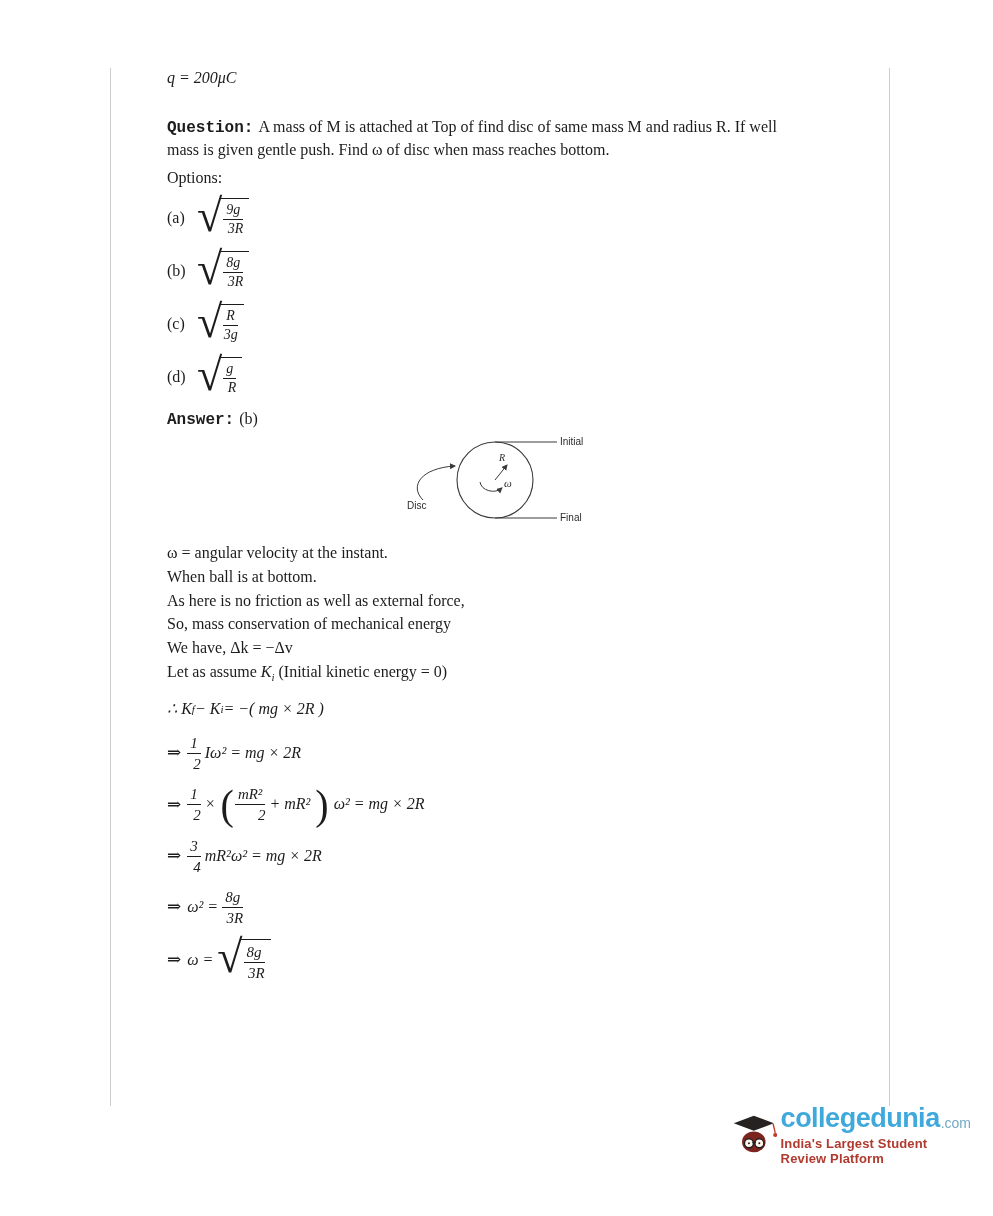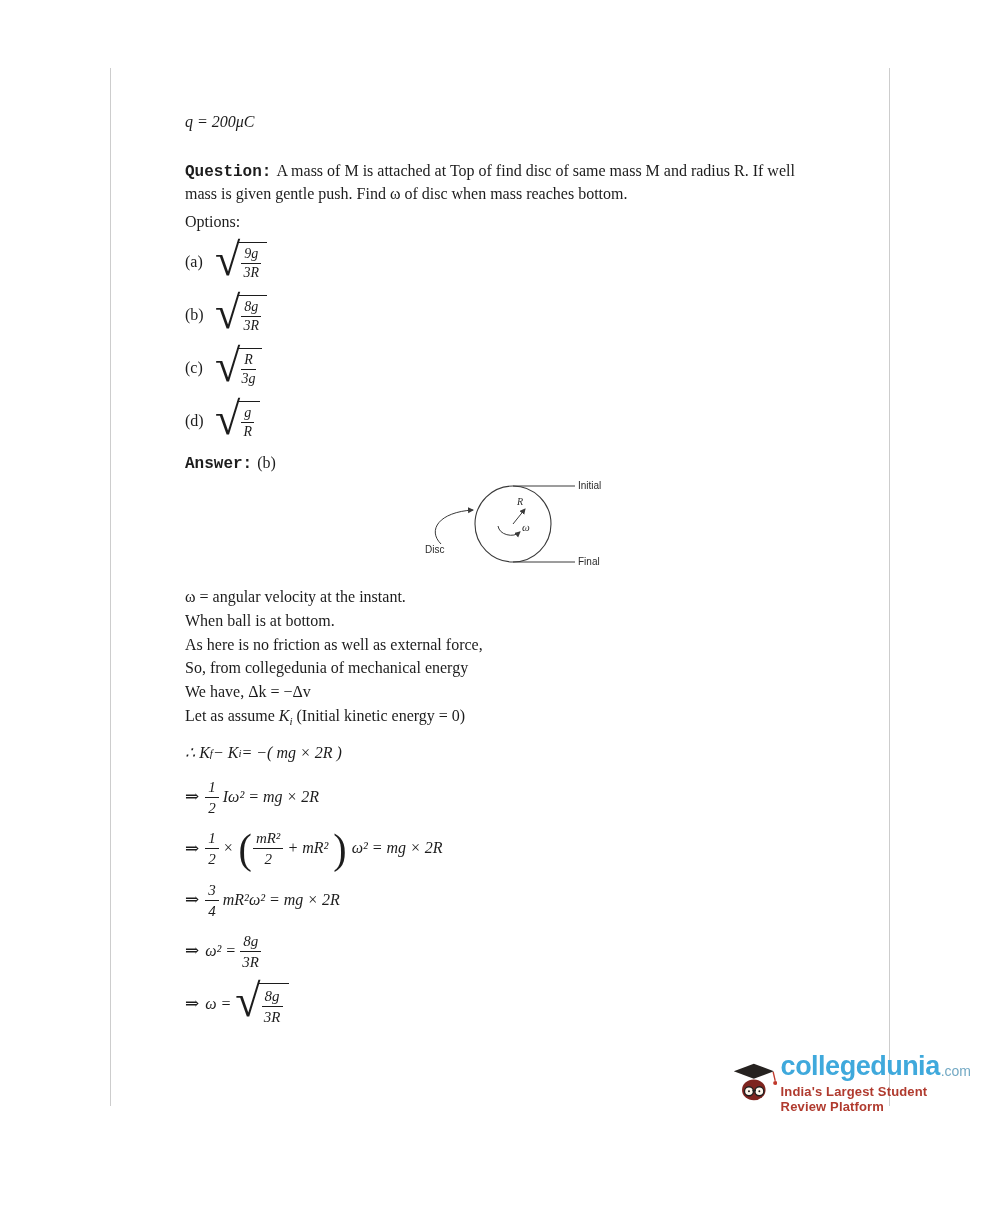--- a/index.html
+++ b/index.html
@@ -5,34 +5,34 @@
   html,body{margin:0;padding:0;}
   body{
     width:993px;height:1216px;position:relative;background:#ffffff;
     font-family:"Liberation Serif","DejaVu Serif",serif;color:#1c1c1c;
     overflow:hidden;
   }
   .border-line{position:absolute;top:68px;width:1px;height:1038px;background:#cdcdcd;}
   .border-left{left:110px;}
   .border-right{left:889px;}
 
-  .content{position:absolute;left:185px;top:65px;width:680px;font-size:16px;line-height:1.42;margin-top:44px;}
+  .content{position:absolute;left:167px;top:65px;width:680px;font-size:16px;line-height:1.42;}
 
   .top-expr{font-style:italic;margin:2px 0 26px 0;}
 
   .bold{font-weight:bold;margin-right:5px;font-family:Liberation Mono, monospace;}
   .para{margin:0 0 5px 0;}
 
   .options-label{font-weight:normal;margin:2px 0 4px 0;}
 
   .option-row{display:flex;align-items:center;margin:5px 0 7px 0;min-height:46px;}
   .opt-label{width:30px;flex:none;}
 
   
-  .frac{display:inline-flex;flex-direction:column;align-items:center;
+  .frac{display:inline-flex;flex-direction:column;align-items:flex-end;
         font-style:italic;font-size:14px;line-height:1.2;vertical-align:middle;}
   .frac .num{border-bottom:1px solid #1c1c1c;padding:0 3px 1px 3px;}
   .frac .den{padding-top:1px;}
 
   
   .sqrt{display:inline-flex;align-items:flex-start;}
   .sqrt .radical{font-style:normal;font-size:46px;line-height:0.92;margin:-3px -3px 0 0;font-weight:400;}
   .sqrt .radicand{border-top:1.4px solid #1c1c1c;padding:3px 6px 0 4px;}
 
   .answer-row{margin:8px 0 2px 0;}
@@ -45,21 +45,21 @@
   sub{font-size:11px;font-style:italic;}
 
   .eq-row{display:flex;align-items:center;margin:12px 0;font-style:italic;min-height:24px;}
   .eq-row .arrow{font-style:normal;margin-right:6px;font-size:17px;}
   .eq-row .gap{margin:0 4px;}
   .big-paren{font-style:normal;font-size:40px;line-height:1;display:inline-block;
              transform:scaleY(1.05);font-weight:400;margin:0 1px;}
   .eq-frac{font-size:15px;}
 
   
-  .logo{position:absolute;left:731px;top:1052px;width:240px;display:flex;align-items:center;}
+  .logo{position:absolute;left:731px;top:1104px;width:240px;display:flex;align-items:center;}
   .logo-text{display:flex;flex-direction:column;margin-left:4px;}
   .brand-row{display:flex;align-items:flex-end;line-height:1;}
   .brand{font-family:"Liberation Sans","DejaVu Sans",sans-serif;font-weight:bold;
          font-size:27px;color:#3fa9dc;letter-spacing:-0.5px;}
   .brand-domain{font-family:"Liberation Sans","DejaVu Sans",sans-serif;font-size:14px;
                 color:#73a9c4;margin-left:1px;padding-bottom:2px;}
   .tagline{font-family:"Liberation Sans","DejaVu Sans",sans-serif;font-size:13px;
            font-weight:bold;color:#b03a2e;margin-top:4px;letter-spacing:0.15px;}
 
   svg text{font-family:"Liberation Sans","DejaVu Sans",sans-serif;}
@@ -156,21 +156,21 @@
       <line x1="88" y1="46" x2="100" y2="31" stroke="#3a3a3a" stroke-width="1" marker-end="url(#arrh)"></line>
       <text x="92" y="27" font-size="10" class="serif-i" fill="#2b2b2b">R</text>
       <path d="M 73,48 a 13,11 0 0 0 22,6" fill="none" stroke="#3a3a3a" stroke-width="1" marker-end="url(#arrh)"></path>
       <text x="97" y="53" font-size="11" class="serif-i" fill="#2b2b2b">ω</text>
     </svg>
   </div>
 
   <div class="sol-line">ω = angular velocity at the instant.</div>
   <div class="sol-line">When ball is at bottom.</div>
   <div class="sol-line">As here is no friction as well as external force,</div>
-  <div class="sol-line">So, from collegedunia of mechanical energy</div>
+  <div class="sol-line">So, mass conservation of mechanical energy</div>
   <div class="sol-line">We have, Δk = −Δv</div>
 
   <div class="sol-line">
     <span>Let as assume </span><span class="math-i">K</span><sub>i</sub><span> (Initial kinetic energy = 0)</span>
   </div>
 
   <div class="eq-row">
     <span>∴ K</span>
       <sub>f</sub>
       <span> − K</span>

